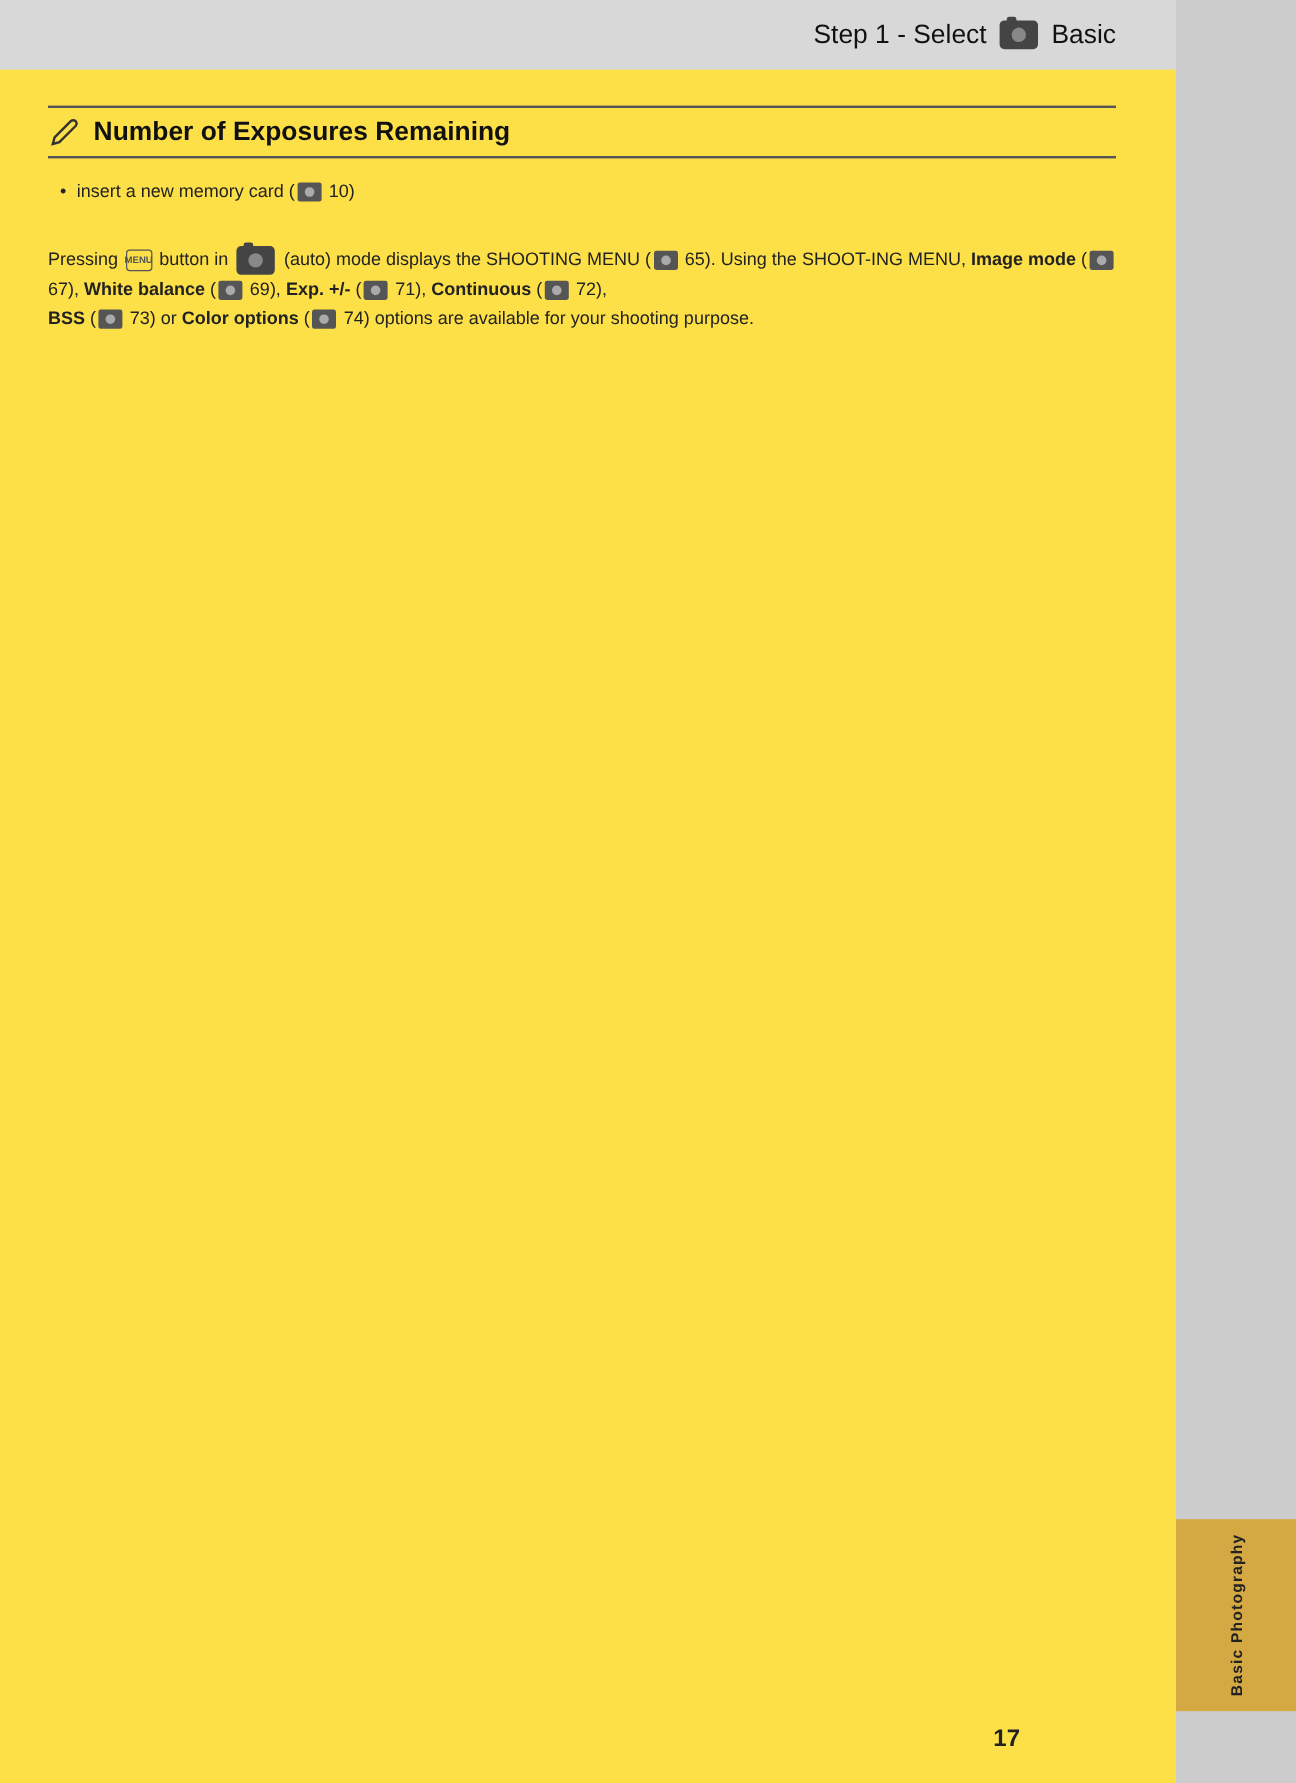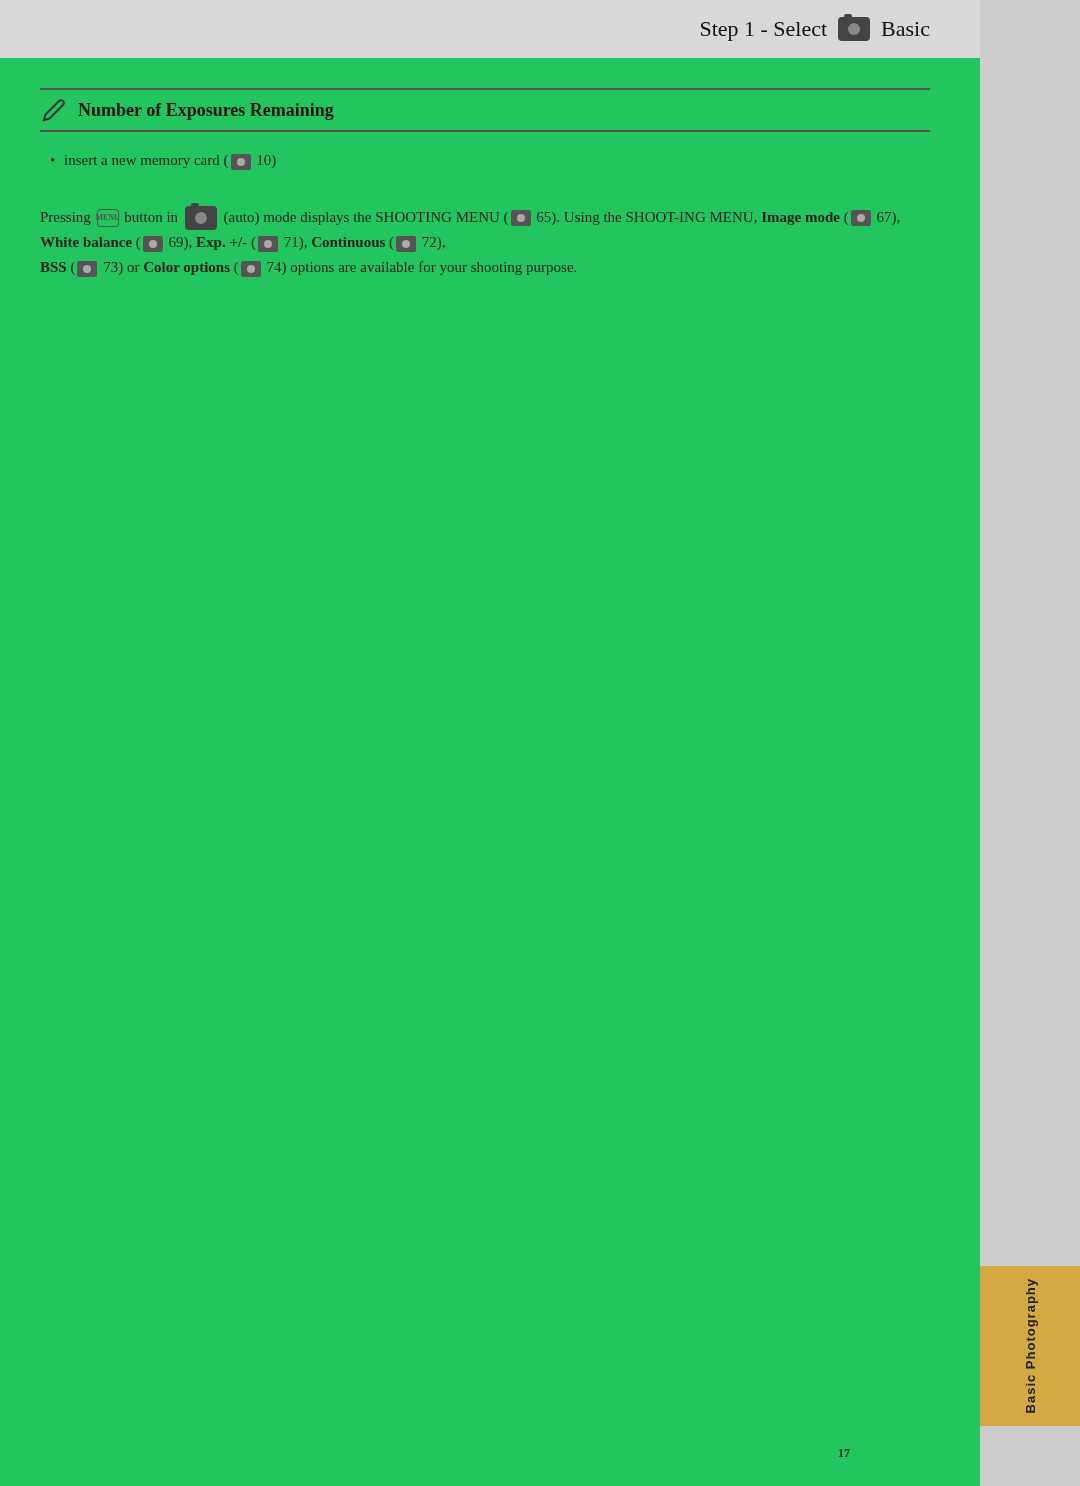--- a/index.html
+++ b/index.html
@@ -11,25 +11,24 @@
       font-family: Arial, Helvetica, sans-serif;
       font-size: 15px;
       color: #222;
       position: relative;
       overflow: hidden;
     }
 
     .page {
       width: 980px;
       height: 1486px;
-      background: #22c55e;
+      background: #fde047;
       position: absolute;
       left: 0;
       top: 0;
-      font-family: Liberation Serif, serif;
     }
 
     
     .right-tab {
       position: absolute;
       right: 0;
       top: 0;
       width: 100px;
       height: 1486px;
       background: #ccc;
@@ -113,21 +112,21 @@
     .gear-camera-icon::before {
       content: '';
       width: 12px;
       height: 8px;
       background: #fff;
       border-radius: 2px;
       display: block;
     }
 
     .section-title {
-      font-size: 18px;
+      font-size: 22px;
       font-weight: bold;
       color: #111;
     }
 
     .section-body {
       margin-bottom: 30px;
       line-height: 1.65;
       font-size: 15px;
     }
 
@@ -189,21 +188,21 @@
       content: '•';
       position: absolute;
       left: 0;
     }
 
     
     .page-number {
       position: absolute;
       bottom: 25px;
       right: 130px;
-      font-size: 12px;
+      font-size: 20px;
       font-weight: bold;
       color: #222;
     }
 
     
     .auto-cam {
       display: inline-flex;
       align-items: center;
       justify-content: center;
       width: 32px;

